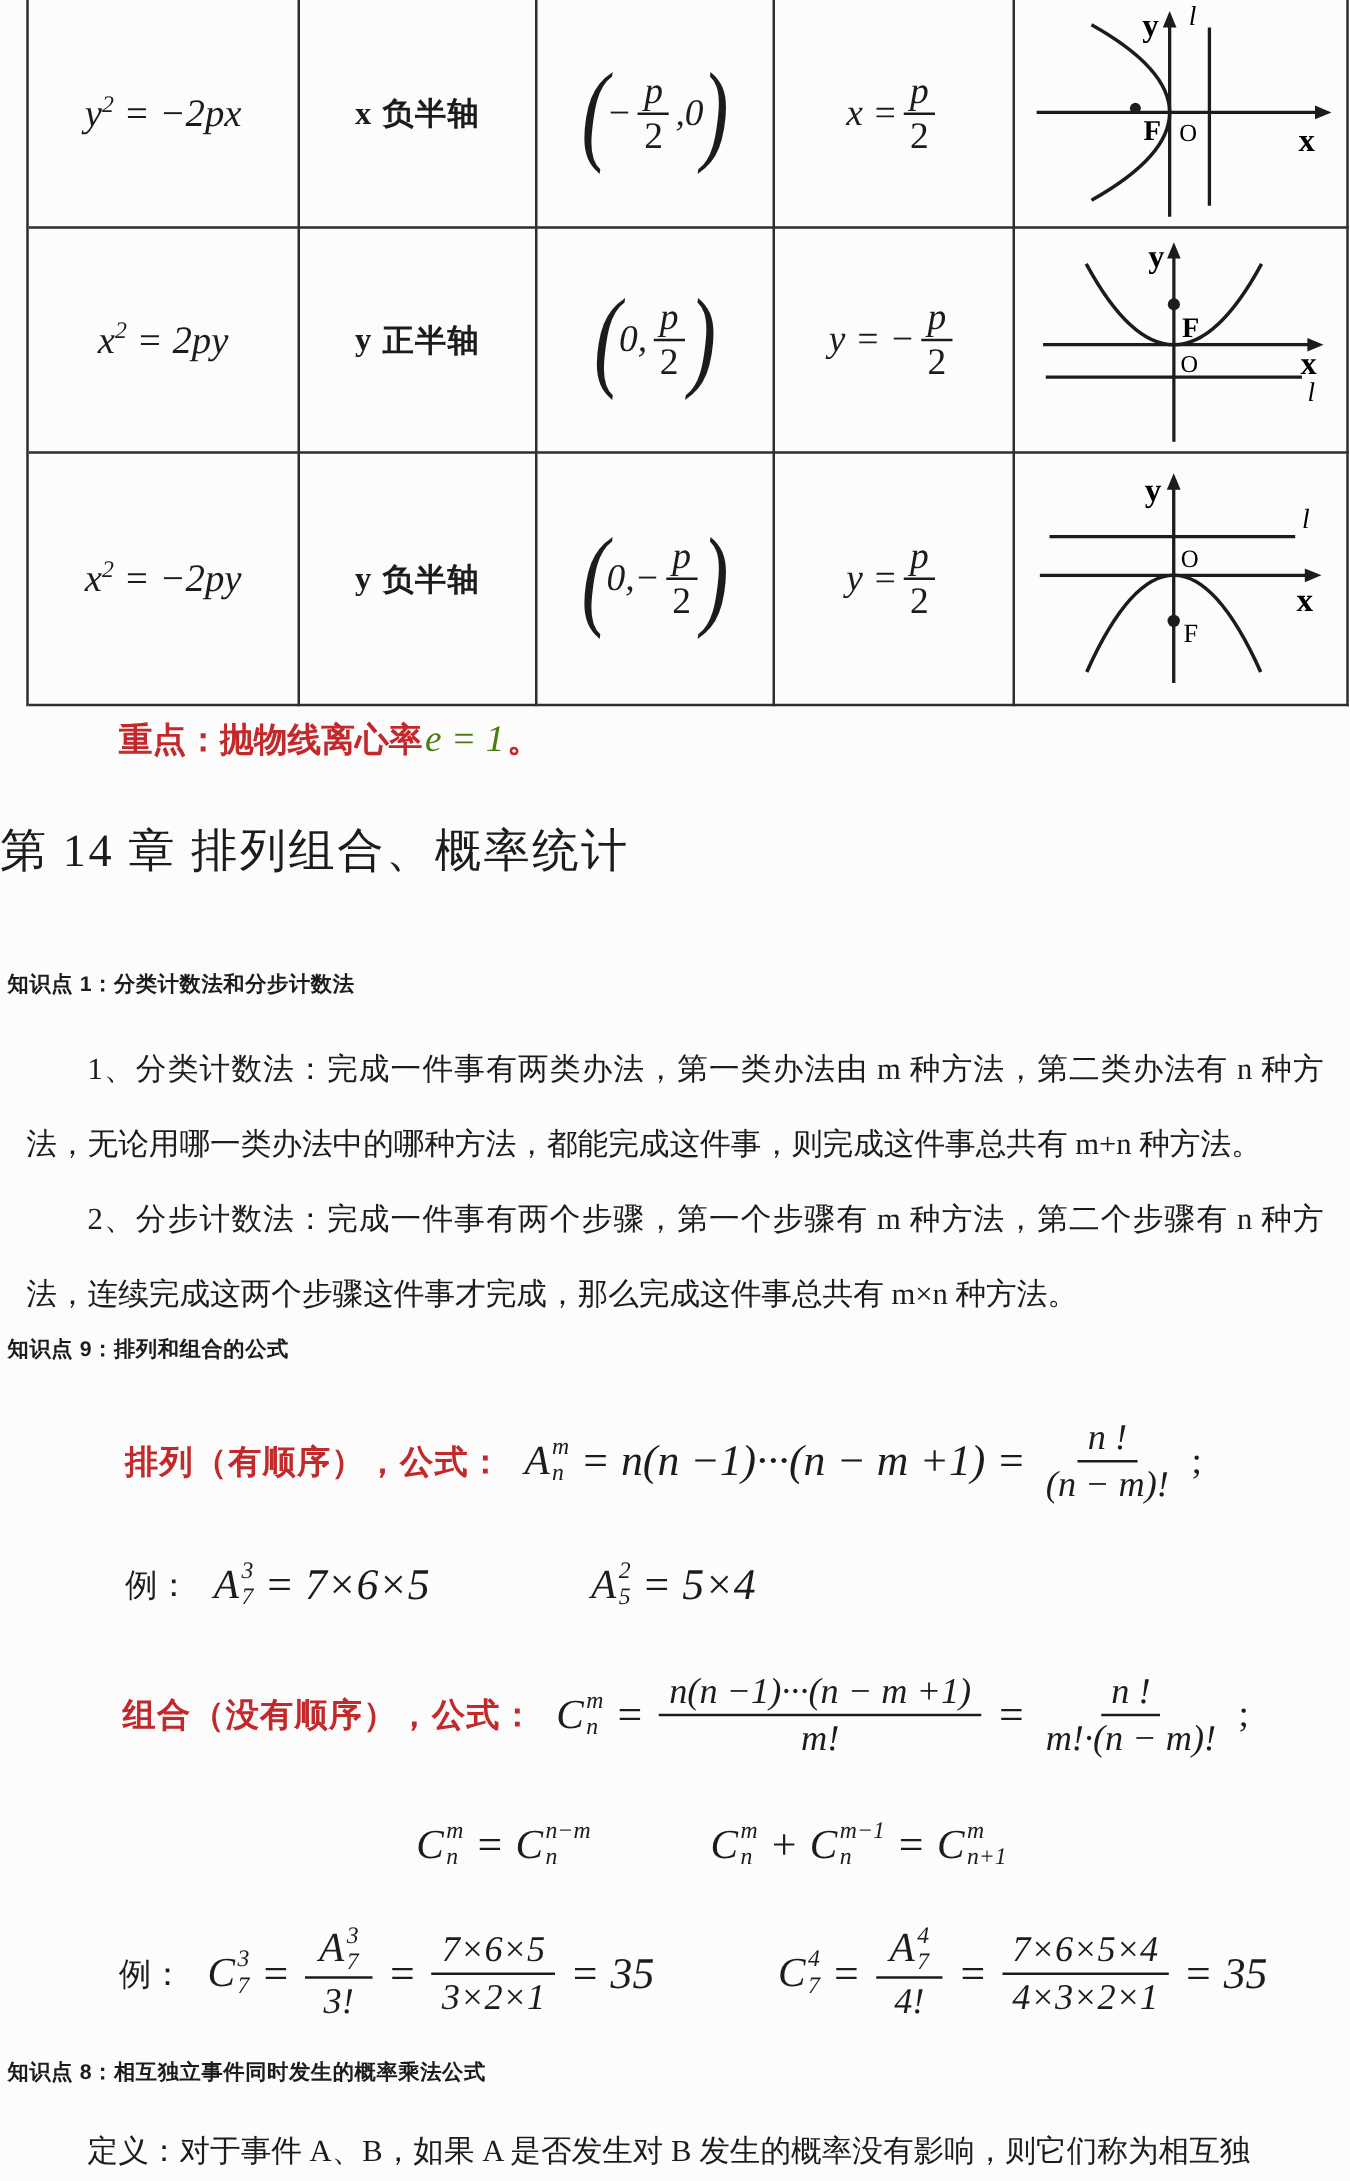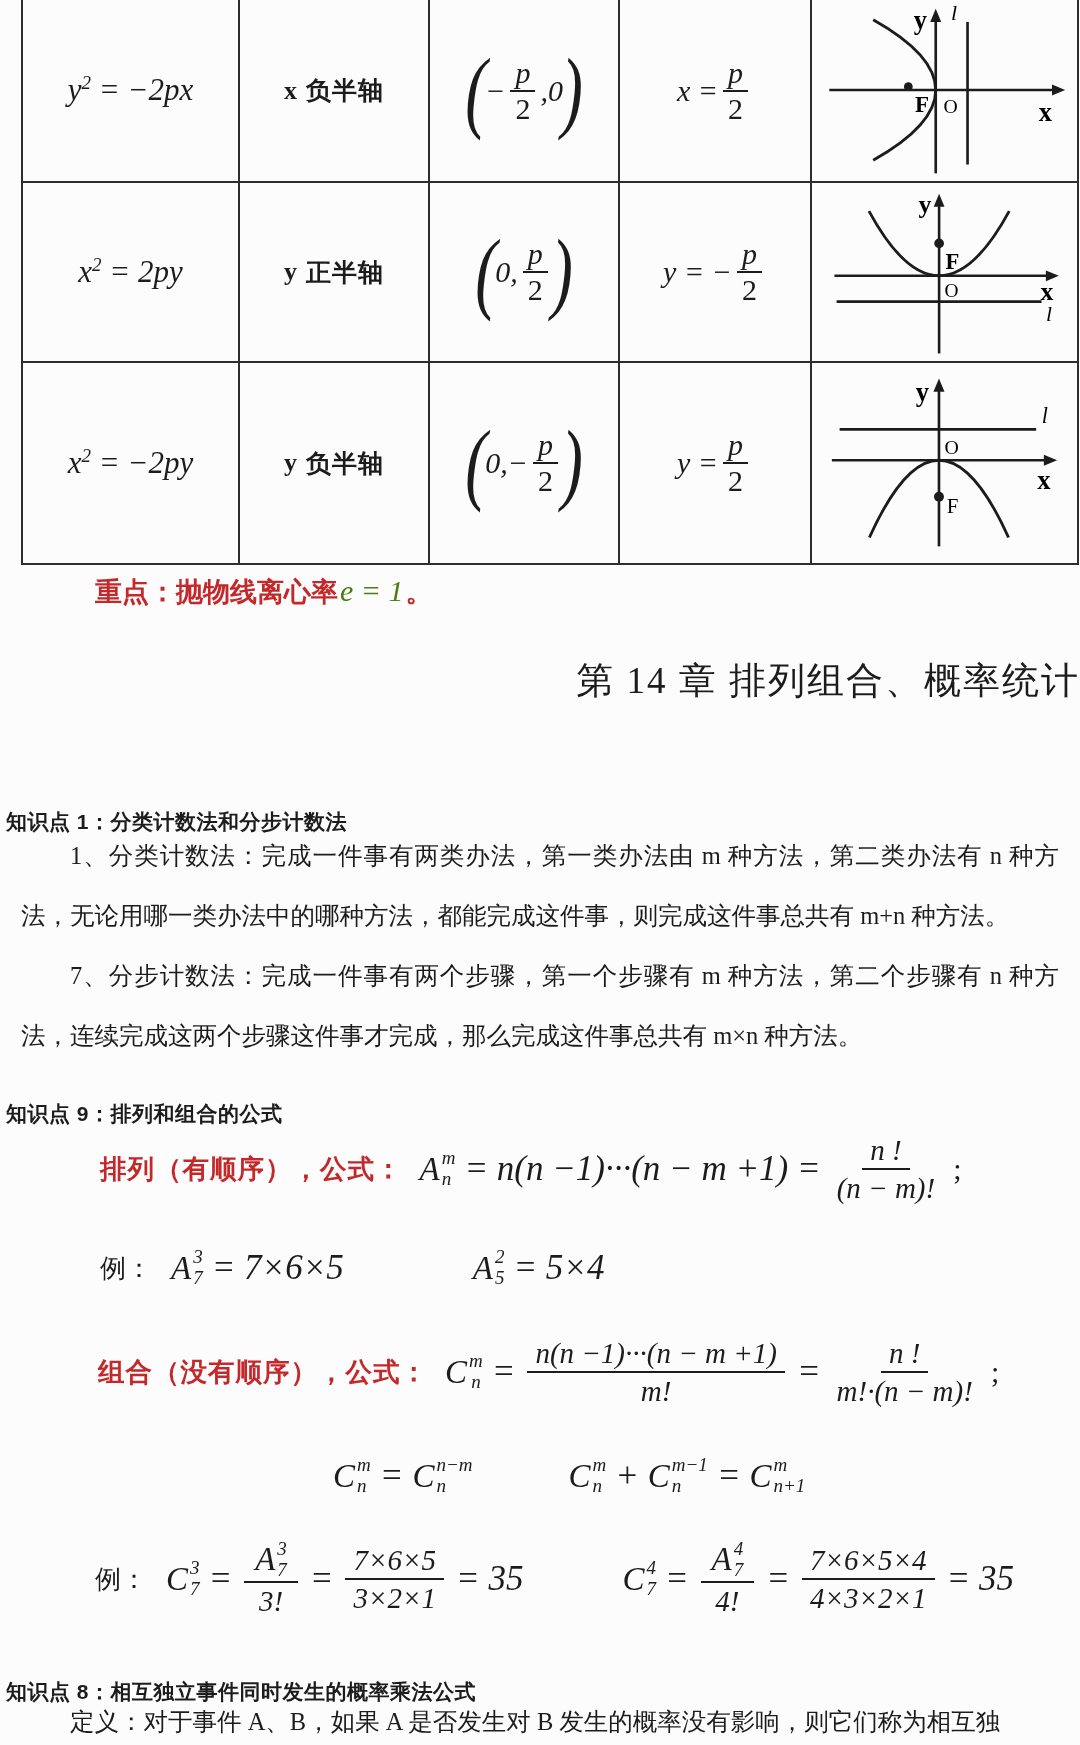--- a/index.html
+++ b/index.html
@@ -27,24 +27,24 @@
   .graph{width:100%;height:100%;}
   .graph text{font-family:"Liberation Serif",serif;}
 
   
   .red-note{position:absolute;left:95px;top:574px;font-family:"Liberation Sans",sans-serif;
             font-weight:700;font-size:27px;color:#c3282a;display:flex;align-items:baseline;}
   .red-note .math{font-family:"Liberation Serif",serif;font-style:italic;font-weight:400;
                   color:#4d7c0f;font-size:30px;margin:0 2px;}
 
   
-  .chapter{position:absolute;top:656px;left:0;width:100%;text-align:right;
+  .chapter{position:absolute;top:656px;left:0;width:100%;text-align:left;
            font-size:37px;letter-spacing:2px;}
   .kp-head{position:absolute;left:6px;font-family:"Liberation Sans",sans-serif;
-           font-weight:700;font-size:21px;letter-spacing:.5px;margin-top:32px;}
+           font-weight:700;font-size:17px;letter-spacing:.5px;}
   .kp1{top:776px;} .kp2{top:1068px;} .kp3{top:1646px;}
   .para{position:absolute;left:0;width:1080px;padding:0 21px;box-sizing:border-box;
         font-size:24.5px;line-height:60px;text-align:justify;text-indent:2em;}
   .p1{top:826px;} .p2{top:946px;}
   .p3{top:1694px;line-height:56px;}
 
   
   .fline{position:absolute;display:flex;align-items:center;white-space:nowrap;}
   .fl-label{font-family:"Liberation Sans",sans-serif;font-weight:700;font-size:26.5px;
             color:#c3282a;letter-spacing:1px;margin-right:14px;}
@@ -56,21 +56,21 @@
   .op{font-size:35px;font-style:italic;margin:0 6px;font-family:Liberation Serif, serif;}
   .mfrac{display:inline-flex;flex-direction:column;align-items:center;line-height:1.25;
          font-size:29px;font-style:italic;margin:0 6px;}
   .mfrac .num{border-bottom:2px solid #1c1c1c;padding:0 8px;display:inline-flex;
               align-items:center;justify-content:center;}
   .mfrac .den{padding:0 4px;}
   .tail{font-size:30px;margin-left:8px;font-style:normal;}
   .gap90{display:inline-block;width:90px;} .gap120{display:inline-block;width:120px;}
   .perm-line{top:1116px;left:100px;height:106px;}
   .ex1-line{top:1238px;left:100px;height:60px;}
-  .comb-line{top:1316px;left:98px;height:112px;text-align:center;}
+  .comb-line{top:1316px;left:98px;height:112px;}
   .ids-line{top:1446px;left:330px;height:60px;}
   .ex2-line{top:1524px;left:95px;height:110px;}
 </style>
 </head>
 <body>
 
 <div class="page">
 
   <div class="tbl">
 
@@ -213,21 +213,21 @@
   <div class="red-note">
     <span>重点：抛物线离心率</span>
     <span class="math">e = 1</span>
     <span>。</span>
   </div>
 
   <div class="chapter">第 14 章 排列组合、概率统计</div>
 
   <div class="kp-head kp1">知识点 1：分类计数法和分步计数法</div>
   <div class="para p1">1、分类计数法：完成一件事有两类办法，第一类办法由 m 种方法，第二类办法有 n 种方法，无论用哪一类办法中的哪种方法，都能完成这件事，则完成这件事总共有 m+n 种方法。</div>
-  <div class="para p2">7、分步计数法：完成一件事有两个步骤，第一个步骤有 m 种方法，第二个步骤有 n 种方法，连续完成这两个步骤这件事才完成，那么完成这件事总共有 m×n 种方法。</div>
+  <div class="para p2">2、分步计数法：完成一件事有两个步骤，第一个步骤有 m 种方法，第二个步骤有 n 种方法，连续完成这两个步骤这件事才完成，那么完成这件事总共有 m×n 种方法。</div>
 
   <div class="kp-head kp2">知识点 9：排列和组合的公式</div>
 
   <div class="fline perm-line">
     <span class="fl-label">排列（有顺序），公式：</span>
     <span class="scripted">
       <span class="sbase">A</span>
       <span class="stack">
           <span>m</span>
           <span>n</span>

